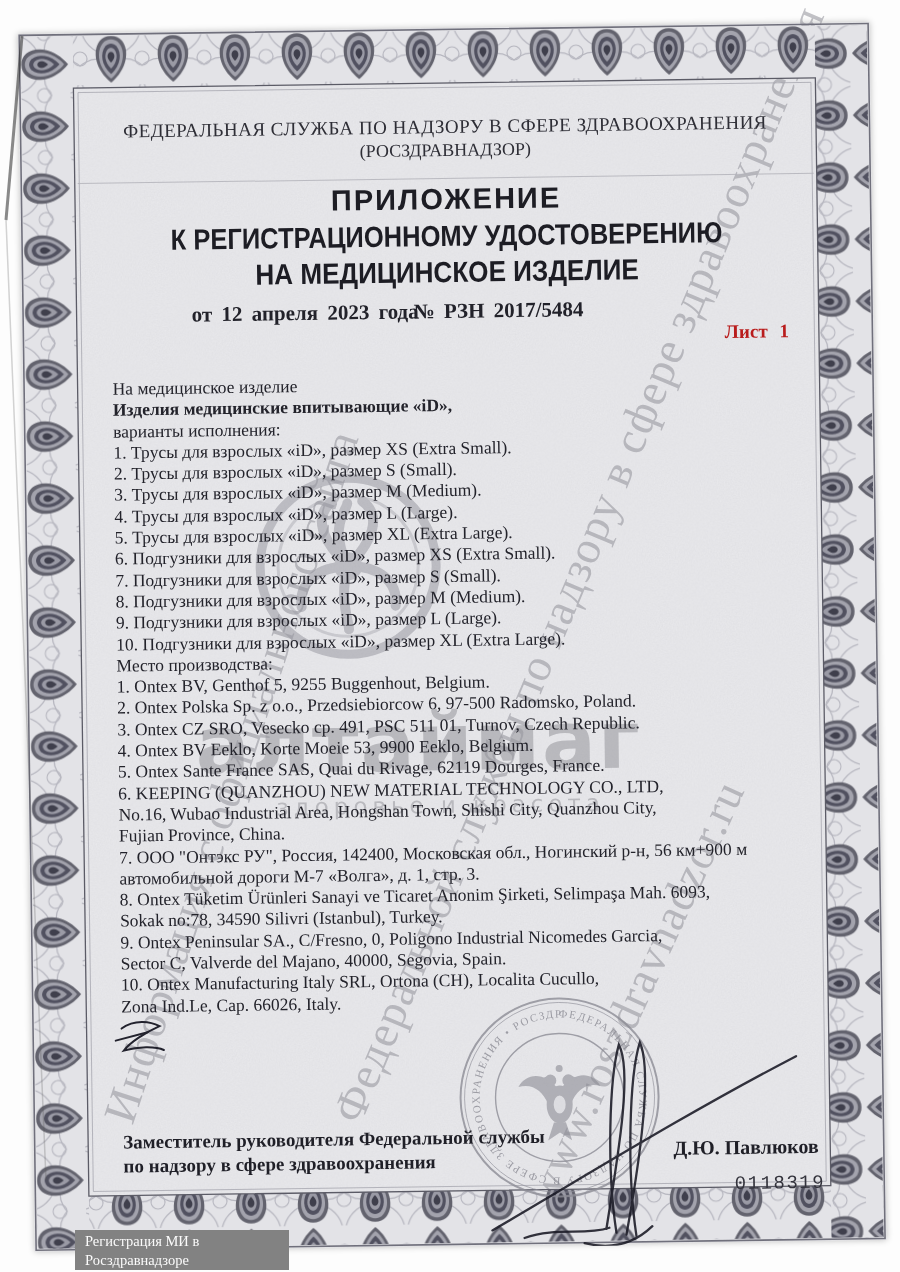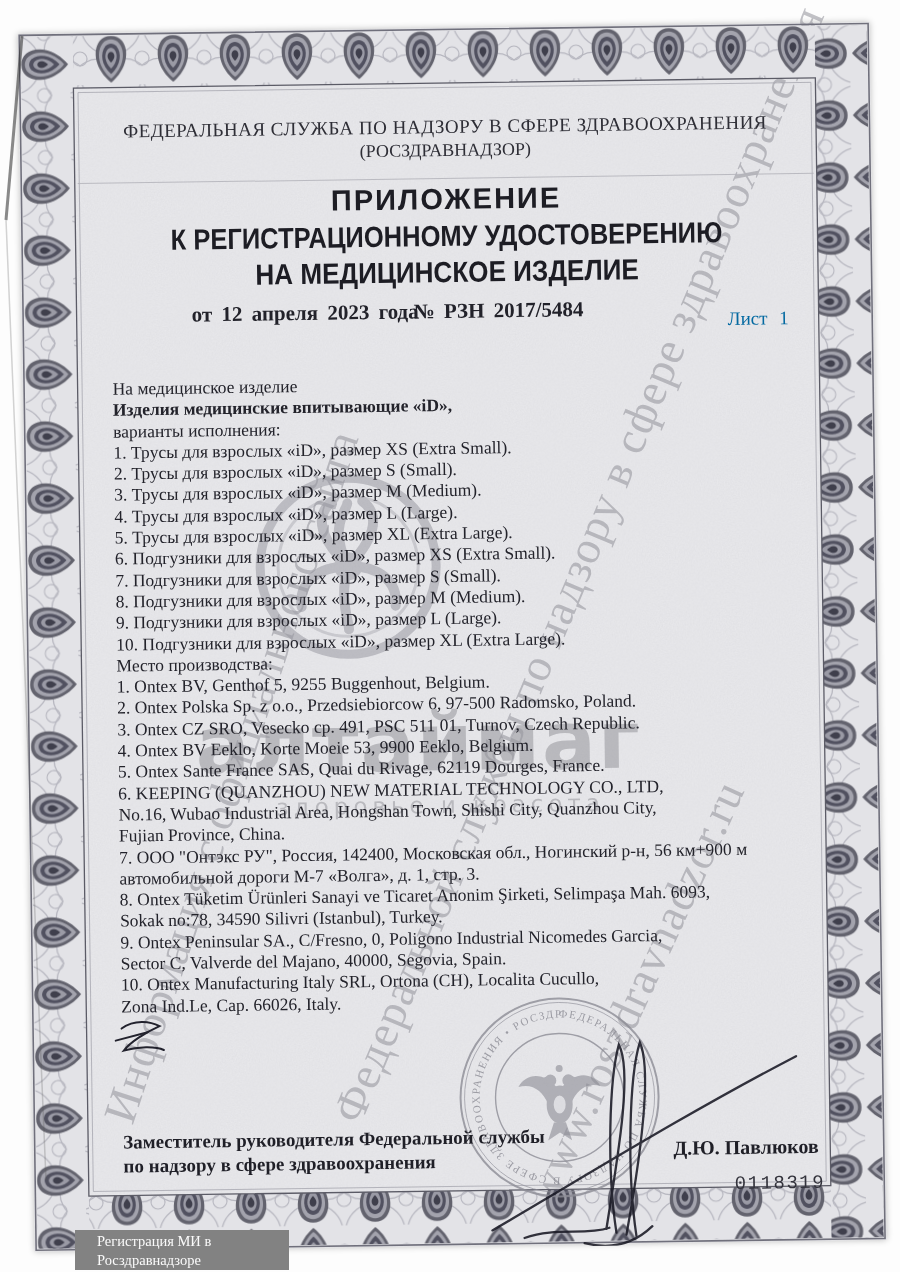--- a/index.html
+++ b/index.html
@@ -18,21 +18,21 @@
   .hdr2{left:0;top:112px;width:100%;text-align:center;font-size:18px;color:#2e2e36;}
   .rule{left:58px;top:150px;width:736px;height:1px;background:#b3b3ba;opacity:.85;}
   .ttl{left:0;width:100%;text-align:center;font-family:"Liberation Sans",sans-serif;
        font-weight:700;color:#1d1d24;font-size:29px;}
   .t1{top:155px;letter-spacing:2px;}
   .t2{top:192px;transform:scaleX(.88);}
   .t3{top:228px;transform:scaleX(.9);}
   .meta{font-weight:700;font-size:21px;color:#22222a;word-spacing:4px;}
   .dt{left:170px;top:271px;}
   .num{left:392px;top:271px;}
-  .sheet{right:85px;top:284px;font-weight:400;font-size:19px;color:#0369a1;word-spacing:7px;}
+  .sheet{right:85px;top:297px;font-weight:700;font-size:19px;color:#b91c1c;word-spacing:7px;}
   .bodyBlock{left:90px;top:346px;width:706px;font-size:17.5px;line-height:21.3px;color:#23232b;}
   .bodyBlock .b{font-weight:700;}
   .sigTitle{left:90px;top:1098px;font-weight:700;font-size:19px;line-height:23.5px;color:#1f1f27;}
   .sigName{left:640px;top:1112px;font-weight:700;font-size:20px;color:#1f1f27;}
   .serial{left:701px;top:1149px;font-family:"Liberation Mono",monospace;font-size:19px;
           letter-spacing:1.5px;color:#33333c;}
 
   
   .wm{position:absolute;color:#96969e;opacity:.58;white-space:nowrap;pointer-events:none;}
   .diag{font-size:46px;transform-origin:0 50%;letter-spacing:1px;}
@@ -44,21 +44,21 @@
   .tagline{left:248px;top:764px;font-family:"DejaVu Sans",sans-serif;font-size:23px;
            letter-spacing:5px;color:#97979d;opacity:.55;}
   .emblem{left:228px;top:442px;opacity:.42;}
   .stamp{left:424px;top:968px;opacity:.8;}
   .signStrokes{left:430px;top:1005px;}
   .zMark{left:80px;top:984px;}
   .edgeLine{left:0;top:0;}
 
   
   .badge{position:absolute;left:75px;top:1230px;width:214px;height:40px;background:#828282;
-         color:#fbfbfb;font-size:14.5px;line-height:19px;padding:2px 0 0 22px;box-sizing:border-box;}
+         color:#fbfbfb;font-size:14.5px;line-height:19px;padding:2px 0 0 10px;box-sizing:border-box;}
 </style>
 </head>
 <body>
 <div id="root">
 
   <div class="paper">
 
     <svg class="noise" width="852" height="1218">
       <filter id="nz">
           <feTurbulence type="fractalNoise" baseFrequency="0.7" numOctaves="2" stitchTiles="stitch"></feTurbulence>

